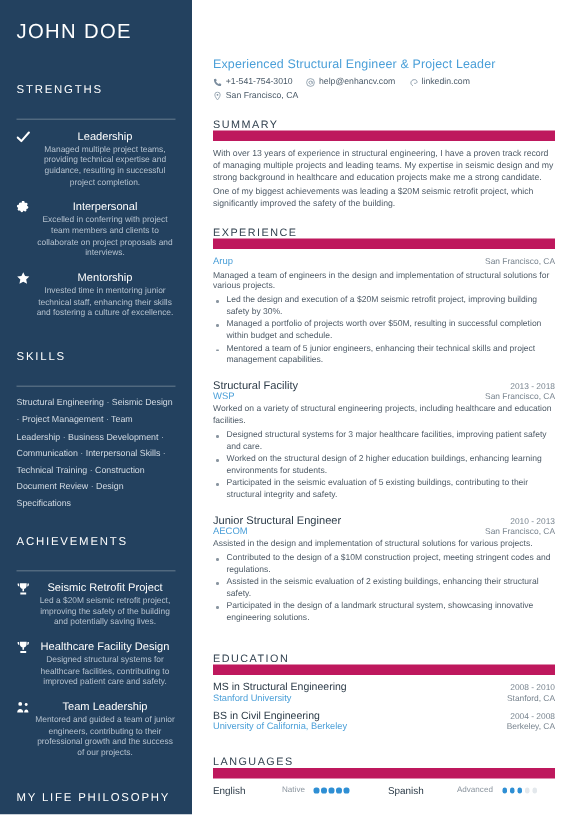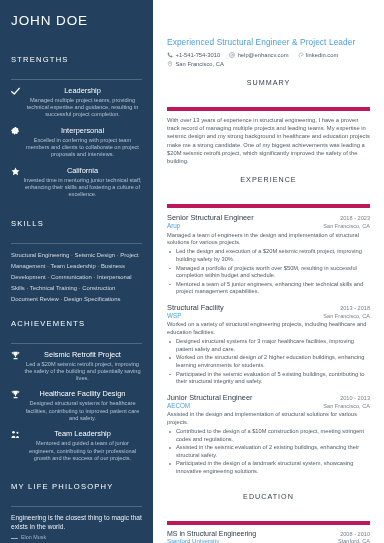--- a/index.html
+++ b/index.html
@@ -8,21 +8,21 @@
     font-family:"Liberation Sans", sans-serif;
     background:#ffffff;
     display:flex;
     flex-direction:column;
     overflow:hidden;
   }
   .page { display:flex; flex:1; min-height:0; }
 
   
   .sidebar {
-    width:153px;
+    width:128px;
     background:#23415f;
     color:#ffffff;
     padding:14px 11px 0 11px;
     position:relative;
     display:flex;
     flex-direction:column;
   }
   .name {
     font-size:13.5px;
     letter-spacing:0.9px;
@@ -107,24 +107,23 @@
   .contacts { display:flex; flex-wrap:wrap; gap:3px 9px; margin-bottom:11px; }
   .contact { display:flex; align-items:center; gap:2.5px; font-size:5.8px; color:#4a5a68; }
   .contact .c-ico { color:#7b8d9e; display:flex; align-items:center; }
   .contact a, .contact span.ctext { color:#4a5a68; text-decoration:none; }
 
   .sec { margin-bottom:10px; }
   .sec-title {
     font-size:7.2px;
     letter-spacing:1px;
     color:#31414f;
-    padding-bottom:20px;
-    border-bottom:4px solid #be185d;
+    padding-bottom:0;
+    border-bottom:7px solid #be185d;
     margin-bottom:5px;
-    text-align:center;
   }
   .sum-text { font-size:5.8px; line-height:8.2px; color:#4e5b67; }
 
   .job { margin-bottom:7px; }
   .job-row { display:flex; justify-content:space-between; align-items:baseline; gap:6px; }
   .job-title { font-size:7.4px; color:#2b3a47; }
   .job-date { font-size:5.6px; color:#77838e; white-space:nowrap; }
   .job-company { font-size:6.3px; color:#4a9fd8; }
   .job-loc { font-size:5.6px; color:#77838e; white-space:nowrap; }
   .job-sum { font-size:5.7px; line-height:7.6px; color:#4e5b67; margin:2.5px 0 1.5px; }
@@ -197,21 +196,21 @@
         </div>
       </div>
 
       <div class="s-item">
         <div class="s-ico">
           <svg width="9" height="9" viewBox="0 0 12 12">
               <path d="M6 .6 7.6 4.1 11.4 4.5 8.6 7.1 9.4 10.9 6 9 2.6 10.9 3.4 7.1 .6 4.5 4.4 4.1z" fill="#ffffff"></path>
             </svg>
         </div>
         <div class="s-body">
-          <div class="s-title">California</div>
+          <div class="s-title">Mentorship</div>
           <div class="s-desc">Invested time in mentoring junior technical staff, enhancing their skills and fostering a culture of excellence.</div>
         </div>
       </div>
     </section>
 
     <section class="side-sec">
       <div class="side-sec-title">SKILLS</div>
       <div class="skills-text">Structural Engineering · Seismic Design · Project Management · Team Leadership · Business Development · Communication · Interpersonal Skills · Technical Training · Construction Document Review · Design Specifications</div>
     </section>
 
@@ -309,24 +308,20 @@
 
     <section class="sec">
       <div class="sec-title">SUMMARY</div>
       <p class="sum-text">With over 13 years of experience in structural engineering, I have a proven track record of managing multiple projects and leading teams. My expertise in seismic design and my strong background in healthcare and education projects make me a strong candidate. One of my biggest achievements was leading a $20M seismic retrofit project, which significantly improved the safety of the building.</p>
     </section>
 
     <section class="sec">
       <div class="sec-title">EXPERIENCE</div>
 
       <div class="job">
-        <div class="job-row">
-          <span class="job-title">Senior Structural Engineer</span>
-          <span class="job-date">2018 - 2023</span>
-        </div>
         <div class="job-row">
           <span class="job-company">Arup</span>
           <span class="job-loc">San Francisco, CA</span>
         </div>
         <div class="job-sum">Managed a team of engineers in the design and implementation of structural solutions for various projects.</div>
         <ul class="bullets">
           <li>Led the design and execution of a $20M seismic retrofit project, improving building safety by 30%.</li>
           <li>Managed a portfolio of projects worth over $50M, resulting in successful completion within budget and schedule.</li>
           <li>Mentored a team of 5 junior engineers, enhancing their technical skills and project management capabilities.</li>
         </ul>

